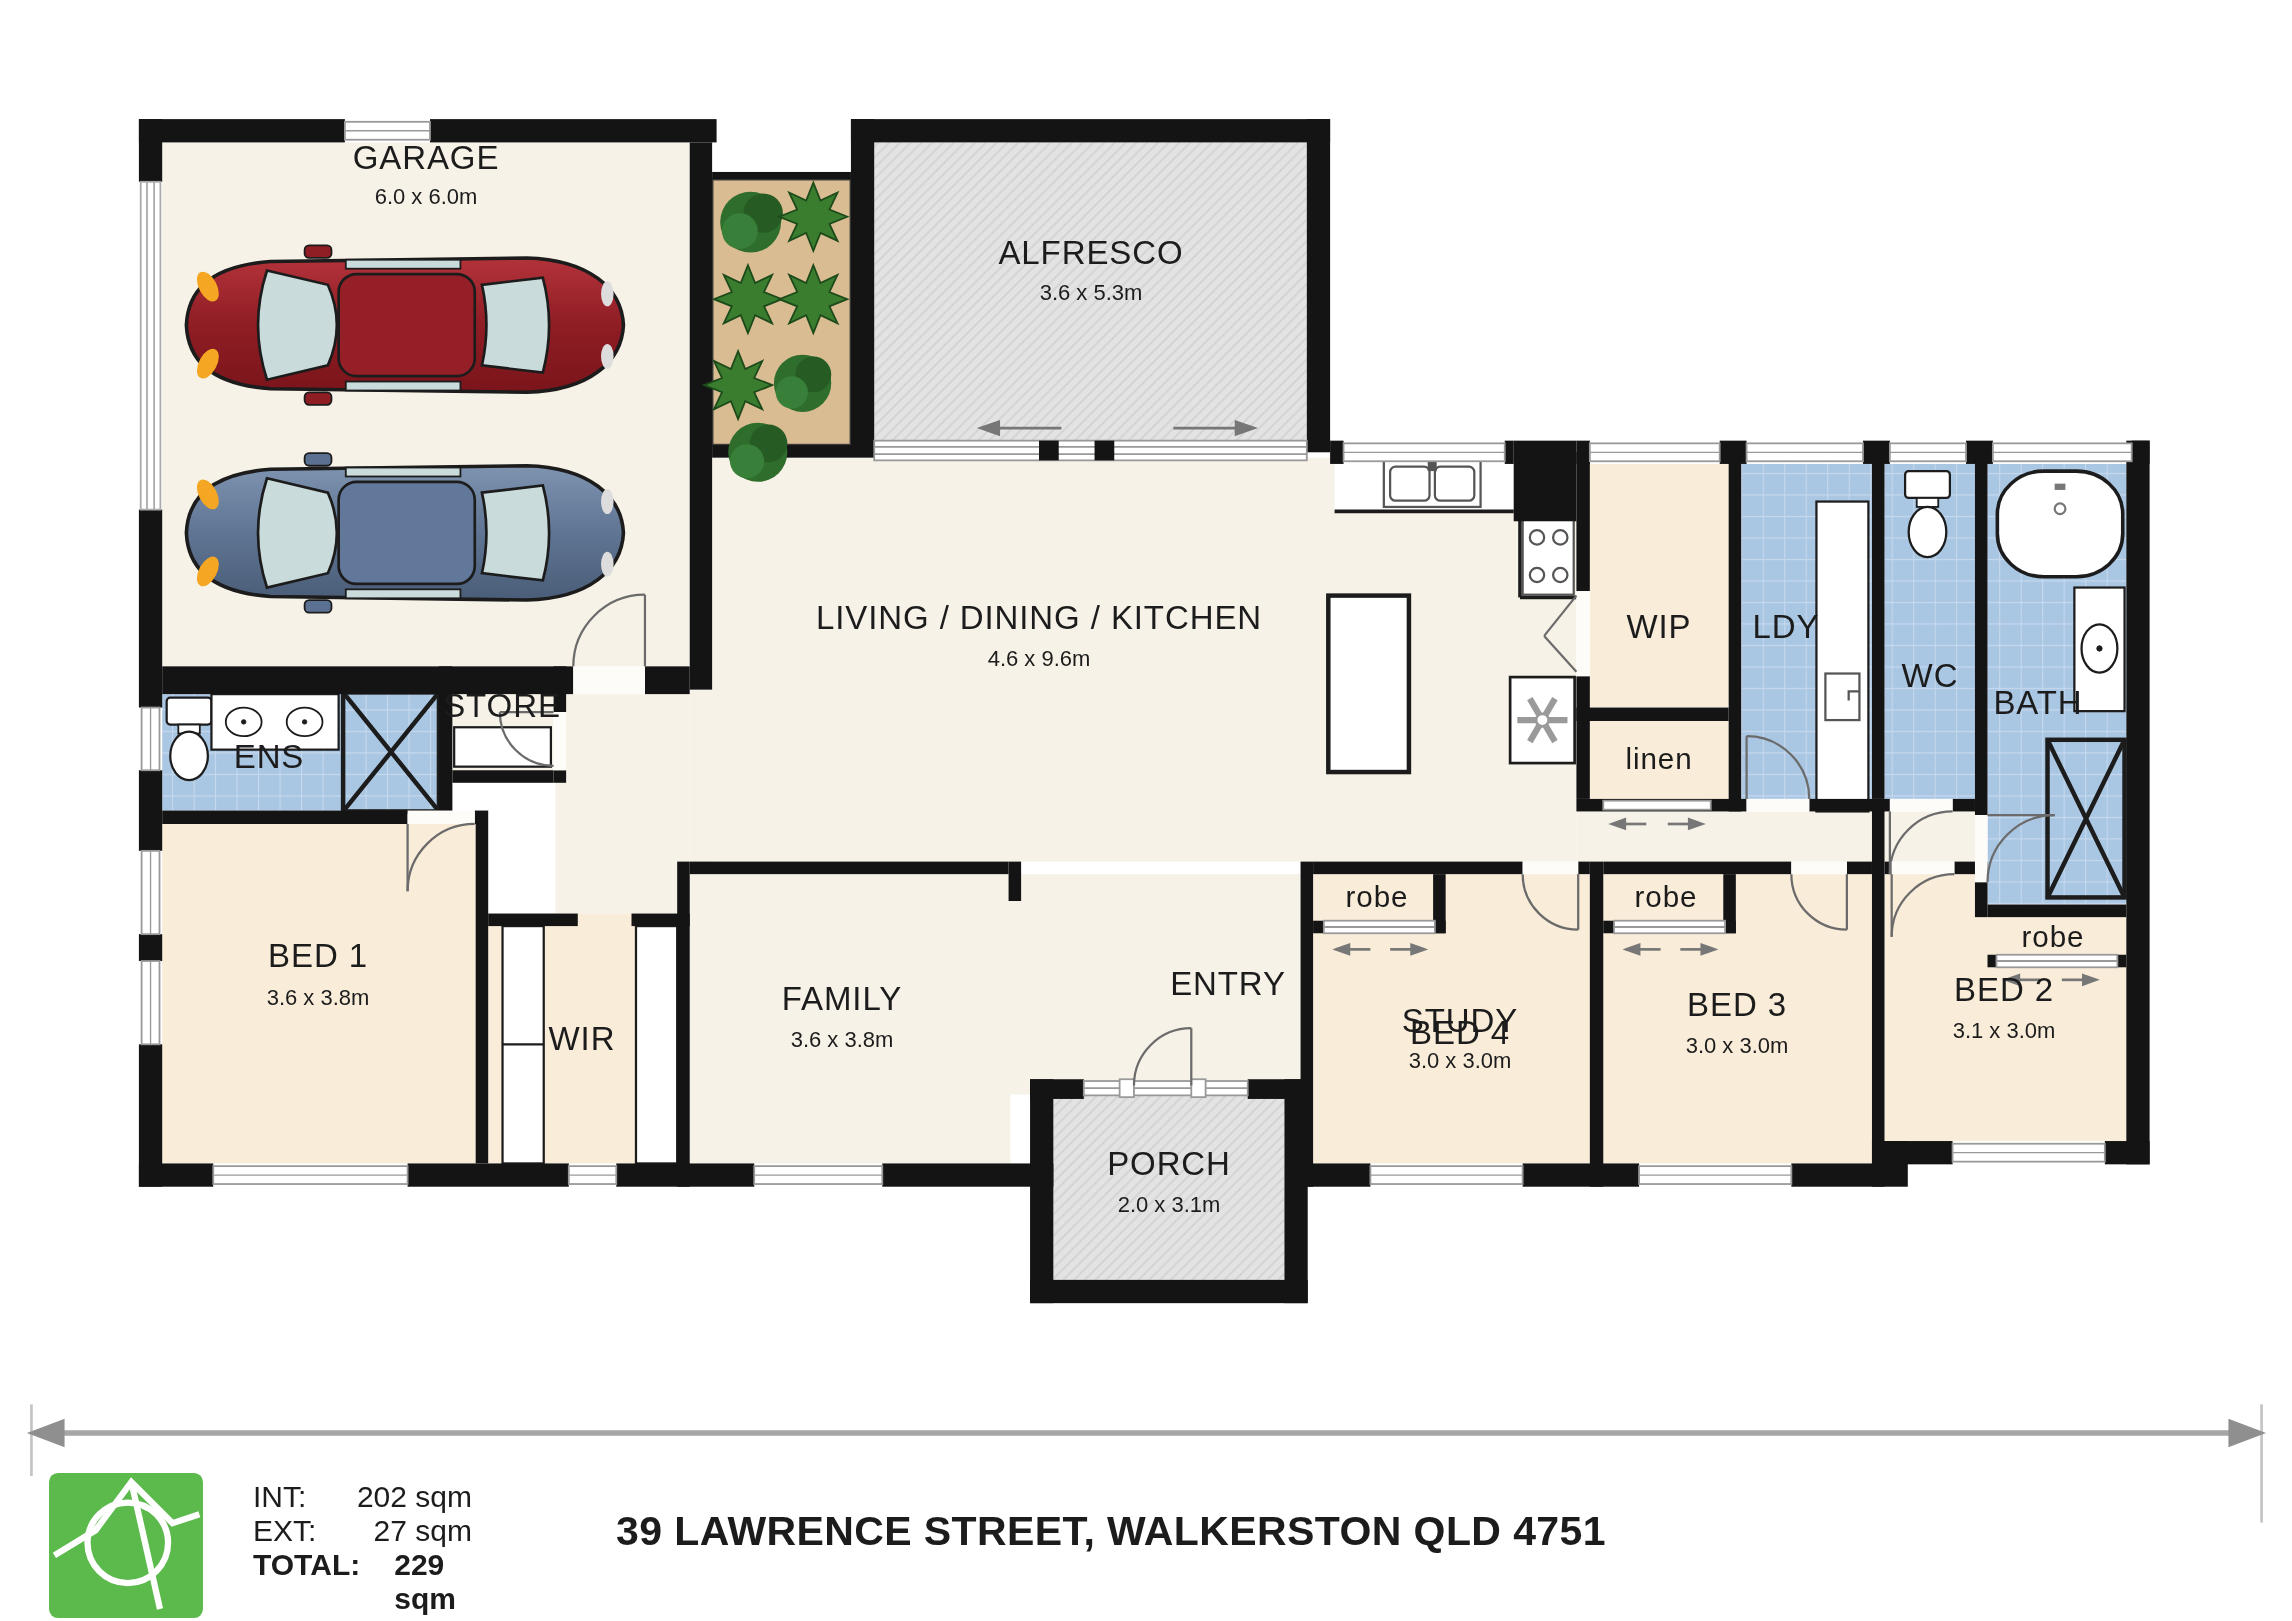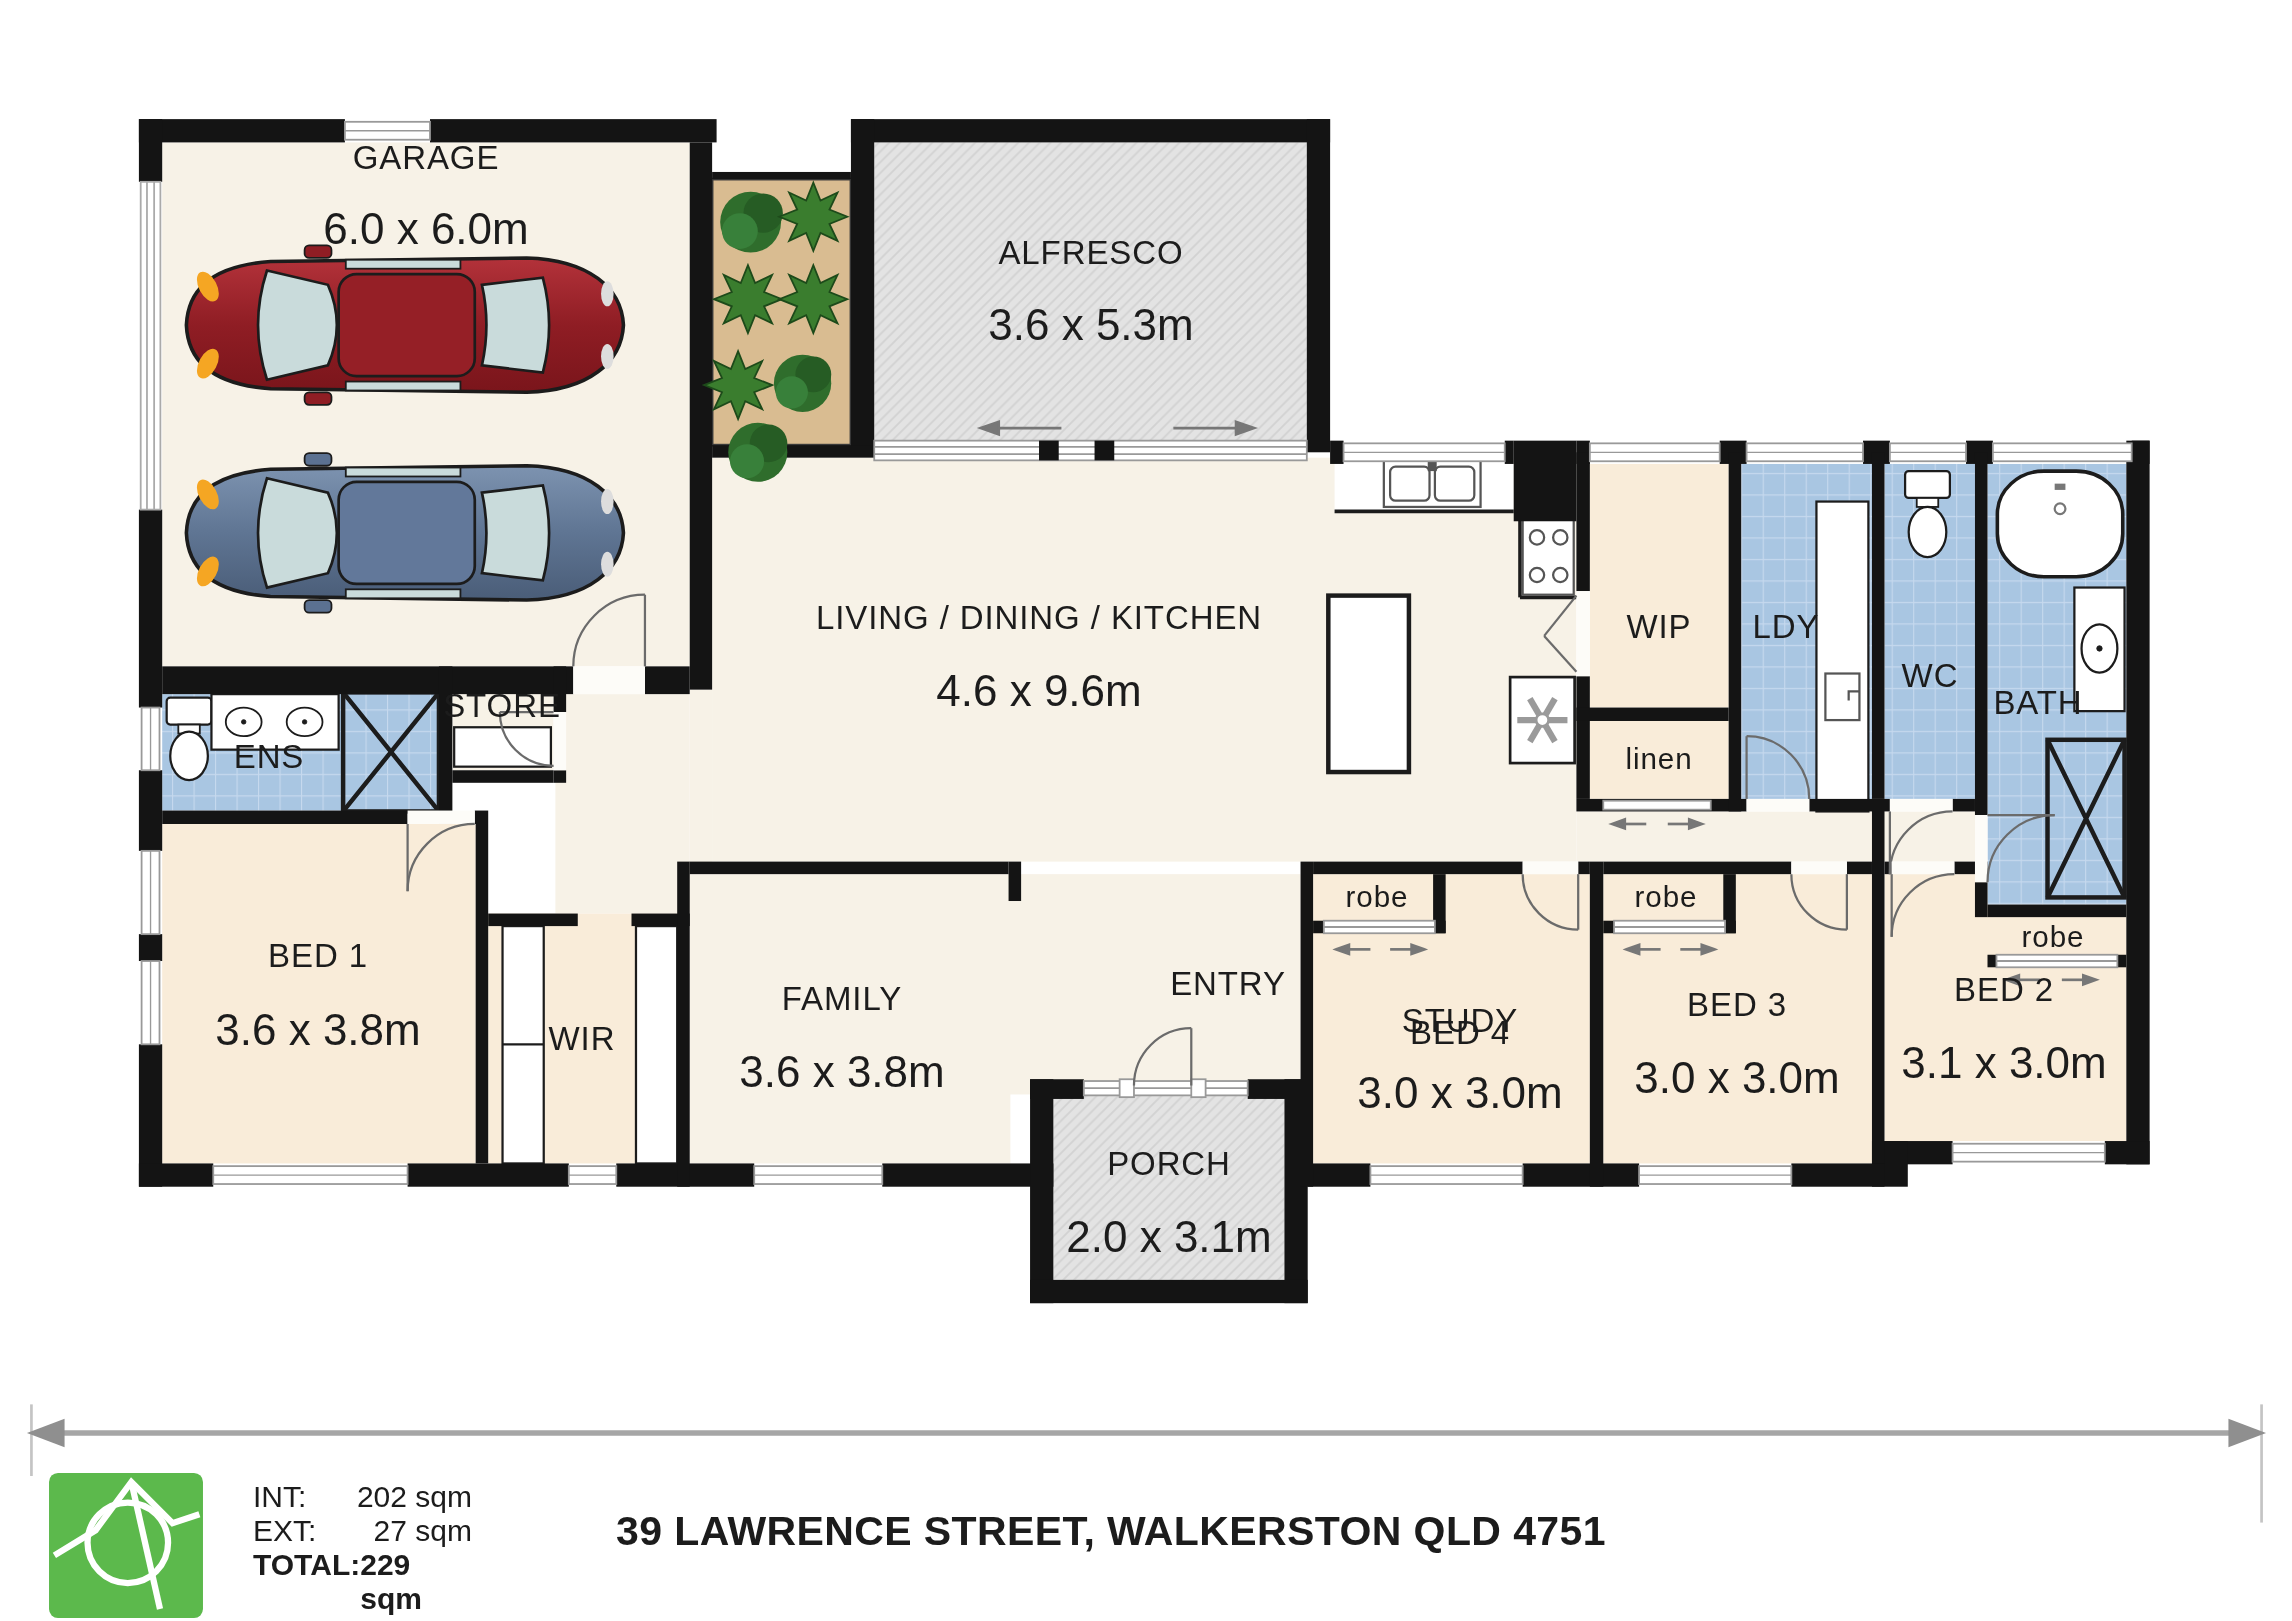--- a/index.html
+++ b/index.html
@@ -1,26 +1,26 @@
 <!DOCTYPE html>
 <html style="font-size:14.3px"><head>
 <meta charset="utf-8">
 <style>
   html,body{margin:0;padding:0;background:#fff;}
   .canvas{position:relative;width:2293px;height:1622px;background:#fff;overflow:hidden;
           font-family:"Liberation Sans","DejaVu Sans",sans-serif;color:#1c1c1c;}
   .plan-svg{position:absolute;left:0;top:0;}
   .lbl{position:absolute;transform:translate(-50%,-50%);white-space:pre;text-align:center;
        font-size:33px;letter-spacing:0.9px;color:#1c1c1c;}
-  .dim{font-size:44px;letter-spacing:0;margin-top:32px;}
+  .dim{font-size:22px;letter-spacing:0;}
   .small{font-size:29.6px;}
   
   .logo{position:absolute;left:49px;top:1473px;width:154px;height:145px;border-radius:12.5px;}
   .areas{position:absolute;left:253px;top:1480px;font-size:30px;line-height:34px;}
-  .areas .row{display:flex;width:219px;justify-content:space-between;}
+  .areas .row{display:flex;width:219px;justify-content:space-between;gap:34px;}
   .areas .total{font-weight:bold;}
   .address{position:absolute;left:1111px;top:1531px;transform:translate(-50%,-50%);
            font-size:41px;font-weight:bold;white-space:nowrap;letter-spacing:0.4px;}
   .disclaimer{position:absolute;left:1802px;top:1480px;width:467px;font-size:26px;
               line-height:1.33;text-align:justify;}
 </style>
 </head>
 <body>
 
 <div class="canvas">

